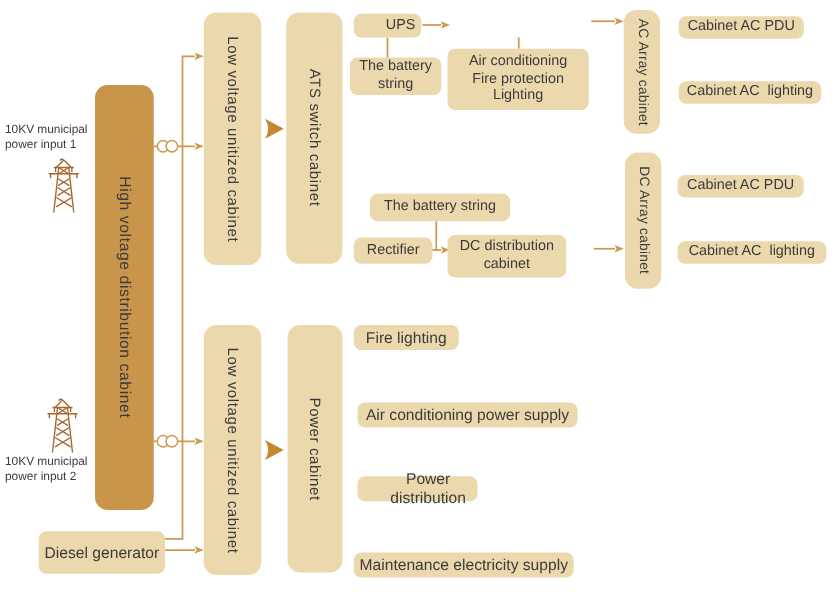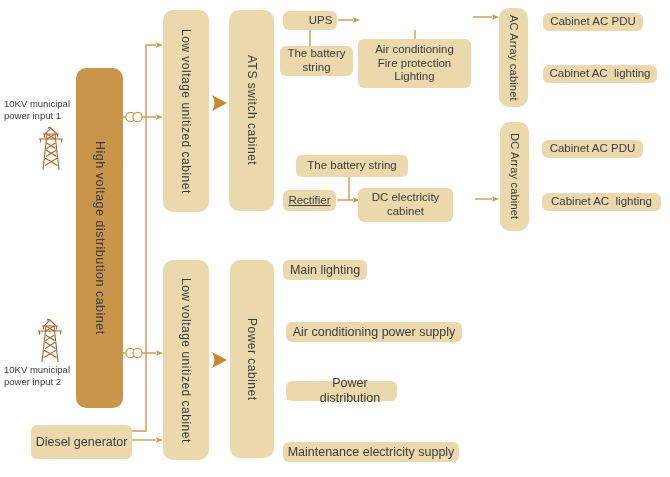--- a/index.html
+++ b/index.html
@@ -130,30 +130,30 @@
 
   <div class="box node" style="left:280px;top:46px;width:73px;height:30px;">The battery
 string</div>
 
   <div class="box node" style="left:543px;top:13px;width:100px;height:18px;">Cabinet AC PDU</div>
 
   <div class="box node" style="left:543px;top:65px;width:114px;height:18px;">Cabinet AC  lighting</div>
 
   <div class="box node" style="left:296px;top:155px;width:112px;height:22px;">The battery string</div>
 
-  <div class="box node" style="left:283px;top:190px;width:53px;height:21px;text-decoration:underline;">Rectifier</div>
+  <div class="box node" style="left:283px;top:190px;width:63px;height:21px;">Rectifier</div>
 
-  <div class="box node" style="left:358px;top:188px;width:95px;height:34px;">DC electricity
+  <div class="box node" style="left:358px;top:188px;width:95px;height:34px;">DC distribution
 cabinet</div>
 
   <div class="box node" style="left:542px;top:140px;width:101px;height:18px;">Cabinet AC PDU</div>
 
   <div class="box node" style="left:542px;top:193px;width:119px;height:18px;">Cabinet AC  lighting</div>
 
-  <div class="box big node" style="left:283px;top:260px;width:84px;height:20px;">Main lighting</div>
+  <div class="box big node" style="left:283px;top:260px;width:84px;height:20px;">Fire lighting</div>
 
   <div class="box big node" style="left:286px;top:322px;width:176px;height:20px;">Air conditioning power supply</div>
 
-  <div class="box big node" style="left:286px;top:381px;width:111px;height:20px;padding-left:20px;">Power distribution</div>
+  <div class="box big node" style="left:286px;top:381px;width:96px;height:20px;padding-left:20px;">Power distribution</div>
 
   <div class="box big node" style="left:283px;top:442px;width:176px;height:20px;">Maintenance electricity supply</div>
 
 </div>
 
 </body></html>

